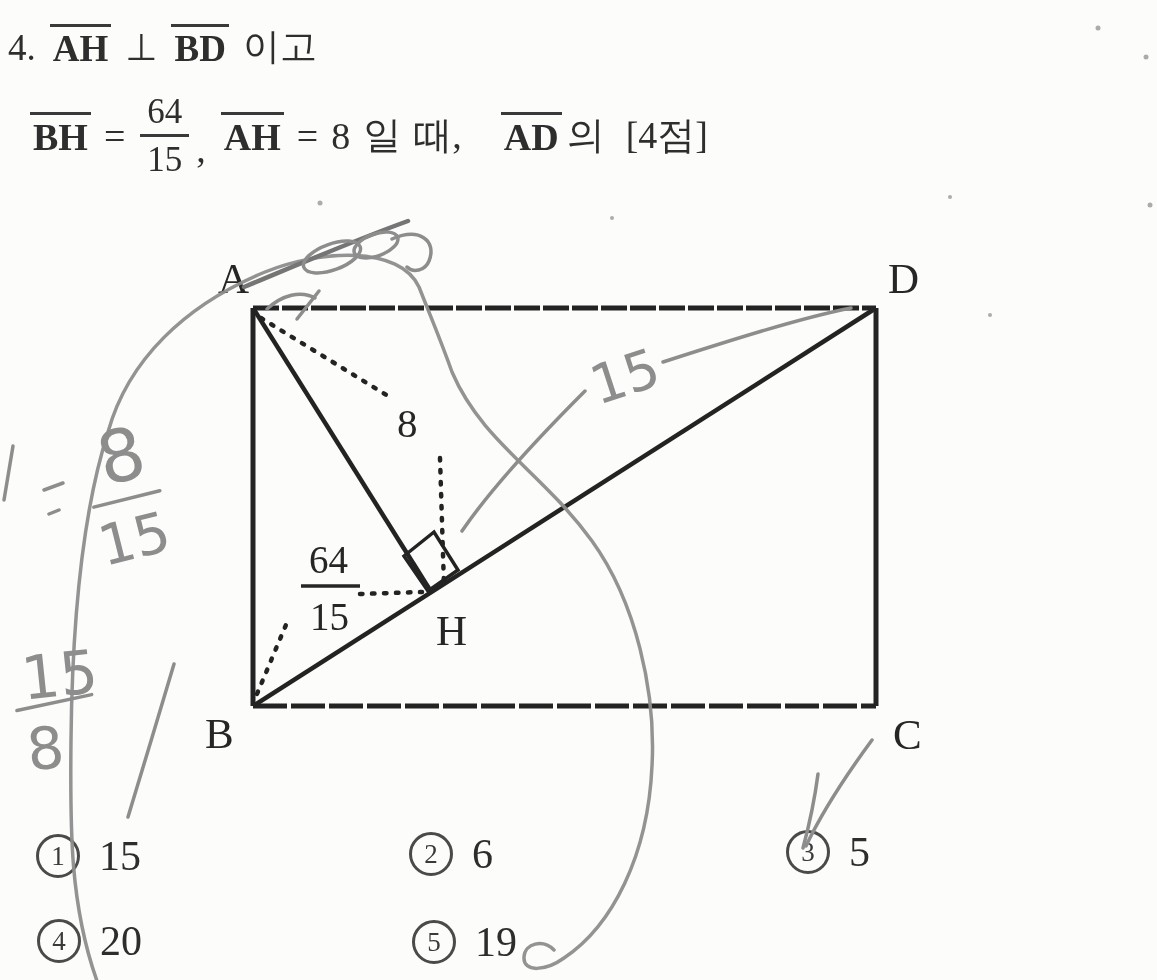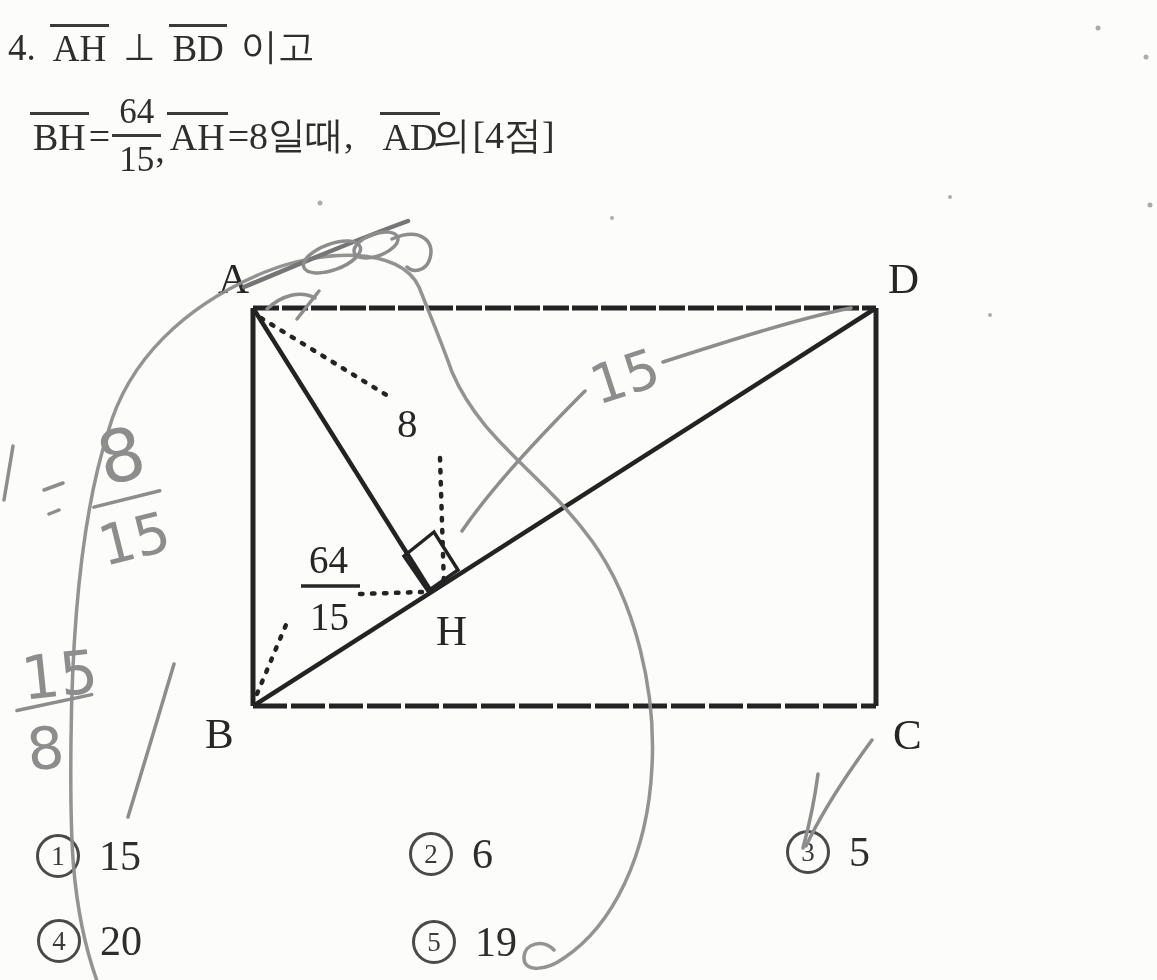--- a/index.html
+++ b/index.html
@@ -8,27 +8,27 @@
     width:1157px;height:980px;
     background:#fcfcfa;
     overflow:hidden;
     font-family:"Liberation Serif", serif;
     color:#2a2a2a;
   }
   
   .qline{position:absolute;display:flex;align-items:center;white-space:nowrap;color:#2e2e2e;}
   .q1{left:8px;top:22px;font-size:37px;gap:14px;}
   .q1 .lead{letter-spacing:1px;word-spacing:10px;}
-  .q2{left:30px;top:94px;font-size:38px;}
-  .ovl{display:inline-block;border-top:3px solid #3a3a3a;padding:1px 3px 0 3px;line-height:1.15;}
+  .q2{left:30px;top:94px;font-size:38px;gap:13px;}
+  .ovl{display:inline-block;border-top:3px solid #3a3a3a;padding:1px 3px 0 3px;line-height:1.15;font-weight:bold;}
   .frac{display:inline-flex;flex-direction:column;align-items:center;line-height:1;font-size:35px;margin:0 2px;}
   .frac .num{border-bottom:3px solid #3a3a3a;padding:0 7px 5px 7px;}
   .frac .den{padding-top:5px;}
   .comma{align-self:flex-end;margin:0 2px 6px -8px;}
-  .pts{margin-left:2px;}
+  .pts{margin-left:8px;}
   
   .choice{position:absolute;display:flex;align-items:center;gap:19px;}
   .cnum{
     width:44px;height:44px;border:3px solid #4a4a4a;border-radius:50%;
     display:flex;align-items:center;justify-content:center;
     font-size:27px;color:#3a3a3a;box-sizing:border-box;
   }
   .cval{font-size:42px;color:#2d2d2d;}
   
   svg.fig{position:absolute;left:0;top:0;pointer-events:none;}

